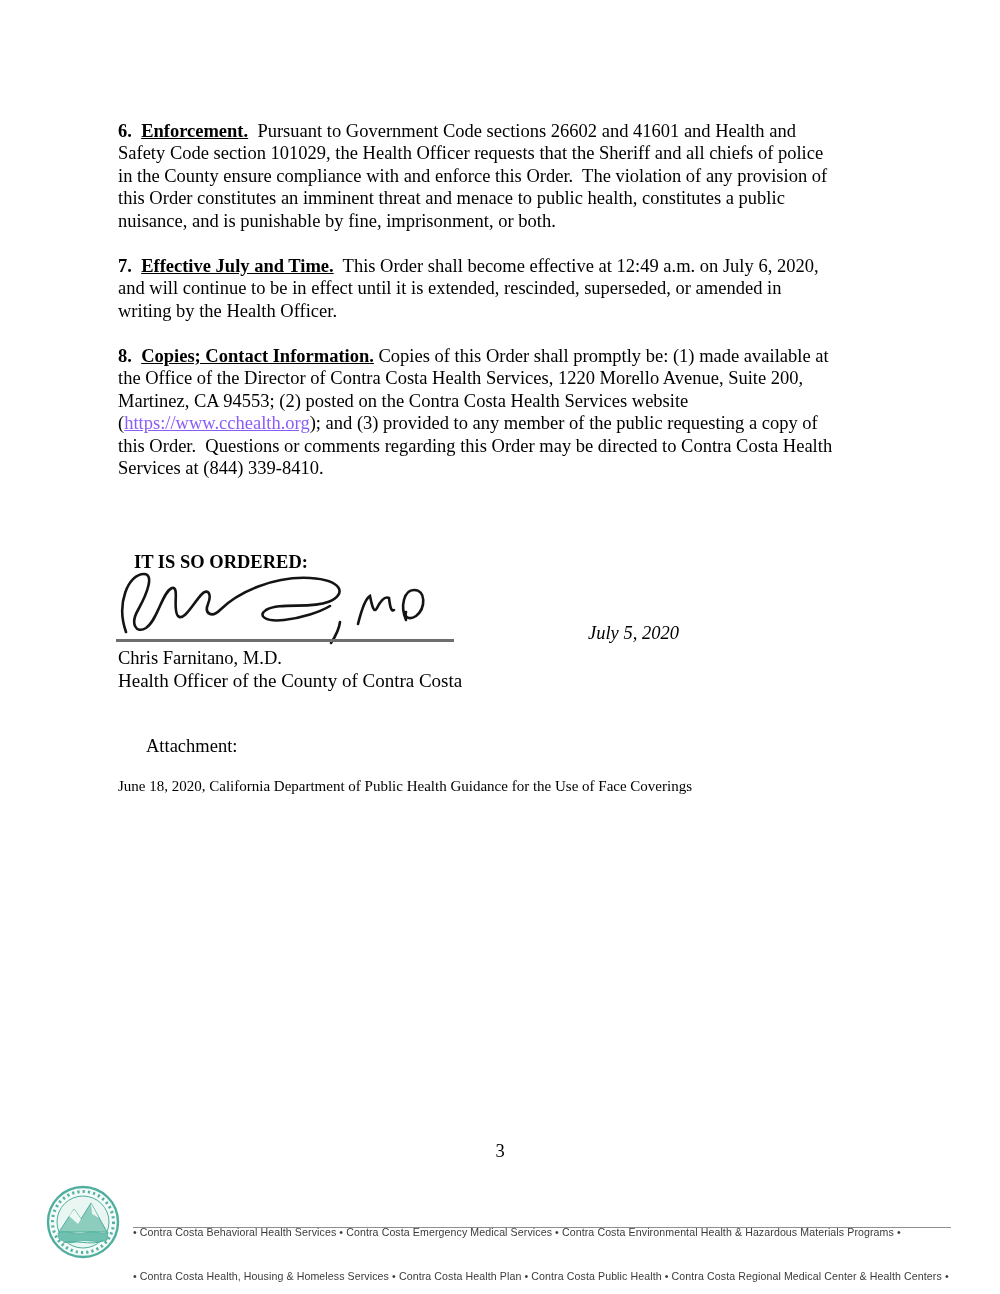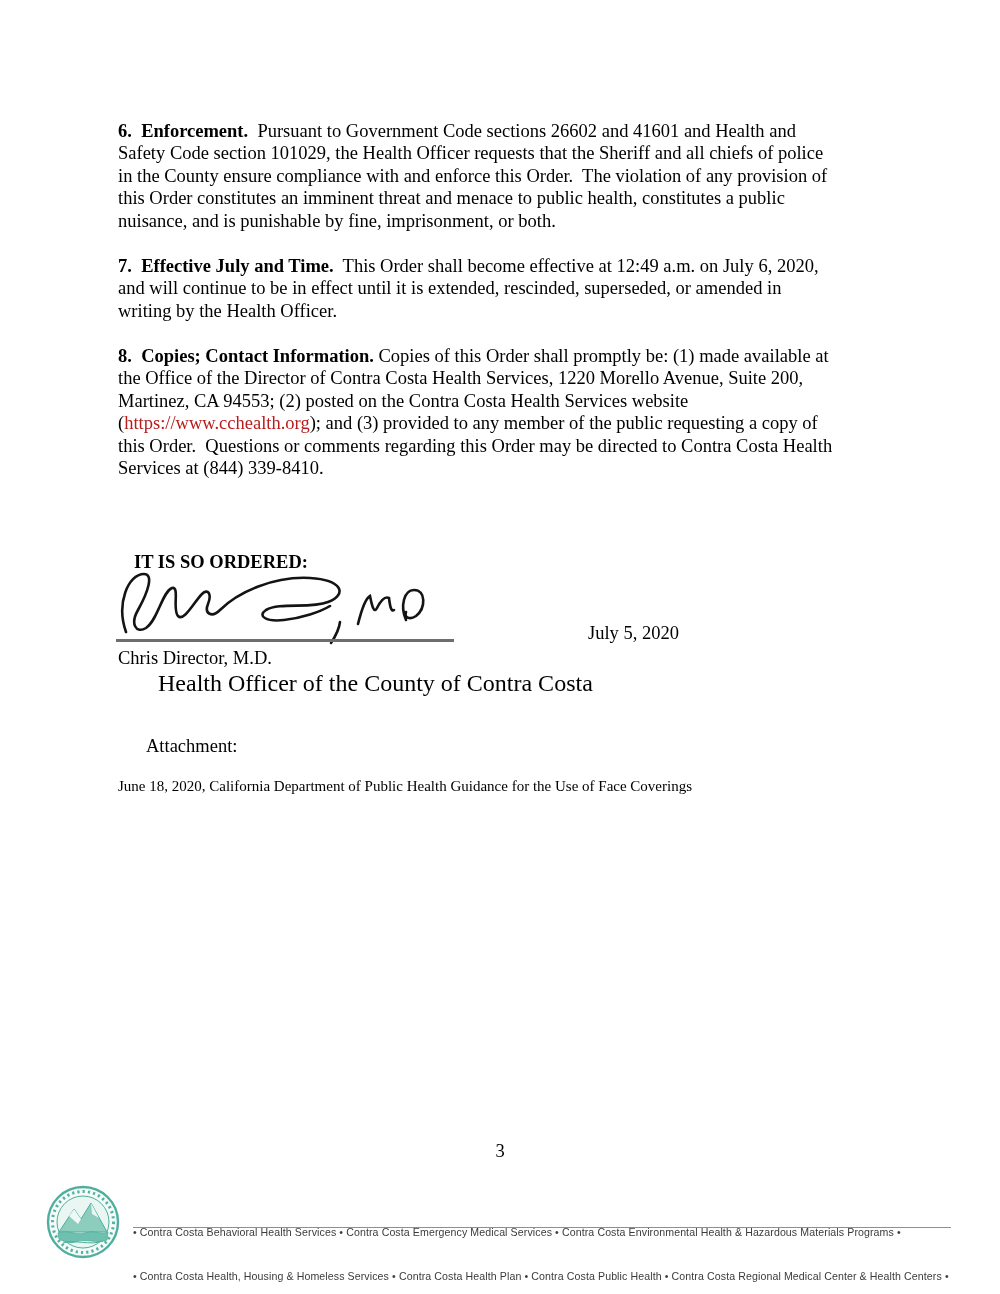--- a/index.html
+++ b/index.html
@@ -14,34 +14,34 @@
   .para{
     position:absolute;
     left:118px;
     width:784px;
     font-size:18.5px;
     line-height:22.4px;
     white-space:pre-wrap;
     margin:0;
   }
   .b{font-weight:bold;}
-  .u{}
-  a.doclink{color:#b91c1c;cursor:pointer;}
+  .u{text-decoration:underline;}
+  a.doclink{color:#8b5cf6;text-decoration:underline;cursor:pointer;}
   .ordered{
     position:absolute;left:118px;top:536px;
     font-size:18.5px;font-weight:bold;margin:16px;
   }
   .sig-svg{position:absolute;left:114px;top:566px;}
   .sig-line{
     position:absolute;left:116px;top:639px;
     width:338px;height:3px;background:#6e6e6e;
   }
-  .sig-date{position:absolute;left:588px;top:623px;font-size:18.5px;}
+  .sig-date{position:absolute;left:588px;top:623px;font-size:18.5px;font-style:italic;}
   .sig-name{position:absolute;left:118px;top:648px;font-size:18.5px;}
-  .sig-title{position:absolute;left:118px;top:670px;font-size:24px;margin-left:40px;}
+  .sig-title{position:absolute;left:118px;top:670px;font-size:19px;}
   .attach-label{position:absolute;left:118px;top:736px;font-size:18.5px;margin-left:28px;}
   .attach-desc{position:absolute;left:118px;top:778px;font-size:15px;}
   .page-num{
     position:absolute;left:0;top:1141px;width:1000px;
     text-align:center;font-size:18.5px;
   }
   .seal{position:absolute;left:45px;top:1184px;}
   .footer-row{
     position:absolute;left:133px;
     font-family:"Liberation Sans","DejaVu Sans",sans-serif;
@@ -82,21 +82,21 @@
     <path d="M12,66 C2,38 14,8 30,8 C40,8 34,26 24,44 C16,58 22,68 32,62 C44,54 48,26 58,22 C66,20 58,44 64,50 C70,56 80,36 88,28 C94,22 98,28 94,38 C90,48 98,52 106,44 C124,26 160,10 196,12 C228,14 234,28 214,36 C196,43 166,36 152,44 C143,50 152,56 170,54 C188,52 206,46 216,40"></path>
     <path d="M226,56 C225,64 221,71 217,77"></path>
     <path d="M244,58 C248,42 252,32 256,30 C258,40 260,48 263,42 C267,34 271,30 275,32 C276,40 277,46 280,44"></path>
     <path d="M292,54 C286,40 290,24 300,24 C312,24 312,42 302,50 C296,54 290,52 292,46"></path>
   </g>
 </svg>
 
 <div class="sig-line"></div>
 
 <div class="sig-date">July 5, 2020</div>
-<div class="sig-name">Chris Director, M.D.</div>
+<div class="sig-name">Chris Farnitano, M.D.</div>
 <div class="sig-title">Health Officer of the County of Contra Costa</div>
 
 <div class="attach-label">Attachment:</div>
 <div class="attach-desc">June 18, 2020, California Department of Public Health Guidance for the Use of Face Coverings</div>
 
 <div class="page-num">3</div>
 
 <svg class="seal" width="76" height="76" viewBox="0 0 76 76">
   <circle cx="38" cy="38" r="35" fill="#f4fbf9" stroke="#4fae9d" stroke-width="2.4"></circle>
   <circle cx="38" cy="38" r="30.5" fill="none" stroke="#55b2a1" stroke-width="3" stroke-dasharray="2.2 3.1"></circle>

